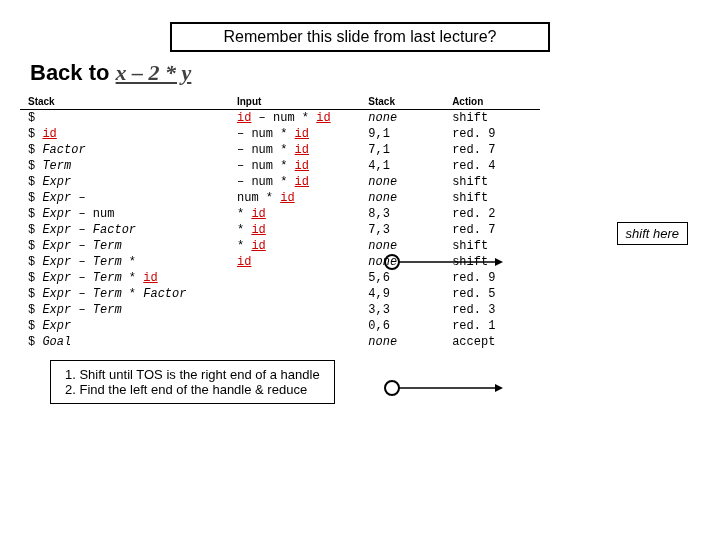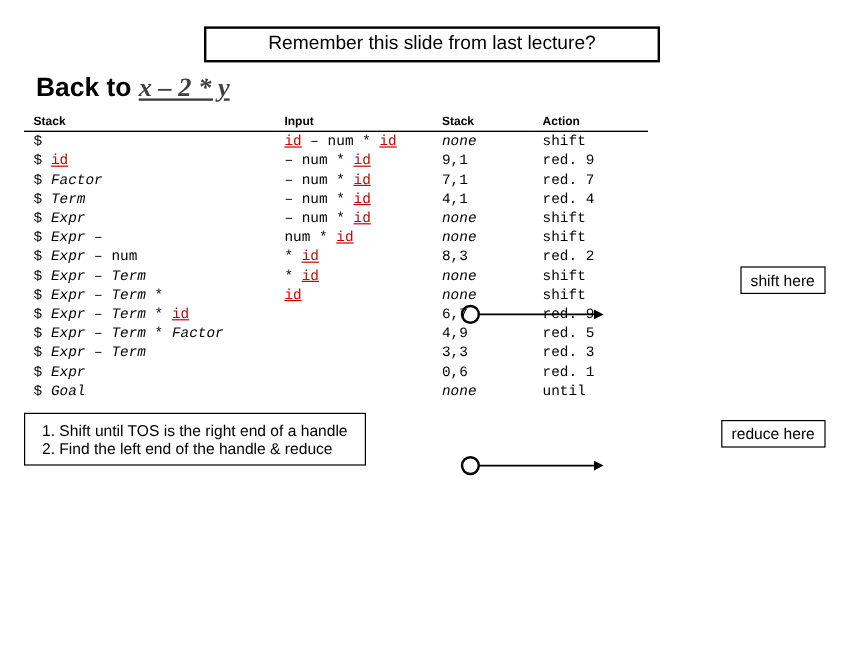--- a/index.html
+++ b/index.html
@@ -87,39 +87,41 @@
     .parse-table .col-handle { width: 70px; }
     .parse-table .col-action { width: 80px; }
 
     .arrow-label {
       position: absolute;
       border: 1px solid #000;
       background: #fff;
       padding: 3px 8px;
       font-size: 13px;
       white-space: nowrap;
+      font-style: italic;
     }
 
     .arrow-shift {
       right: 0px;
       top: 148px;
     }
 
     .arrow-reduce {
       right: 0px;
       top: 276px;
     }
 
     .bottom-box {
       border: 1px solid #000;
       padding: 6px 14px;
       margin-top: 10px;
       font-size: 13px;
       display: inline-block;
       background: #fff;
+      margin-left: 30px;
     }
 
     
     .arrows-svg {
       position: absolute;
       top: 0;
       left: 0;
       width: 720px;
       height: 420px;
       pointer-events: none;
@@ -193,35 +195,41 @@
               <td><i>none</i></td>
               <td>shift</td>
             </tr>
             <tr>
               <td>$ <i>Expr</i> – num</td>
               <td>* <u style="color:#cc0000">id</u></td>
               <td>8,3</td>
               <td>red. 2</td>
             </tr>
             <tr>
+              <td>$ <i>Expr</i> – <i>Factor</i></td>
+              <td>* <u style="color:#cc0000">id</u></td>
+              <td>7,3</td>
+              <td>red. 7</td>
+            </tr>
+            <tr>
               <td>$ <i>Expr</i> – <i>Term</i></td>
               <td>* <u style="color:#cc0000">id</u></td>
               <td><i>none</i></td>
               <td>shift</td>
             </tr>
             <tr>
               <td>$ <i>Expr</i> – <i>Term</i> *</td>
               <td><u style="color:#cc0000">id</u></td>
               <td><i>none</i></td>
               <td>shift</td>
             </tr>
             <tr>
               <td>$ <i>Expr</i> – <i>Term</i> * <u style="color:#cc0000">id</u></td>
               <td></td>
-              <td>6,7</td>
+              <td>5,6</td>
               <td>red. 9</td>
             </tr>
             <tr>
               <td>$ <i>Expr</i> – <i>Term</i> * <i>Factor</i></td>
               <td></td>
               <td>4,9</td>
               <td>red. 5</td>
             </tr>
             <tr>
               <td>$ <i>Expr</i> – <i>Term</i></td>
@@ -232,21 +240,21 @@
             <tr>
               <td>$ <i>Expr</i></td>
               <td></td>
               <td>0,6</td>
               <td>red. 1</td>
             </tr>
             <tr>
               <td>$ <i>Goal</i></td>
               <td></td>
               <td><i>none</i></td>
-              <td>until</td>
+              <td>accept</td>
             </tr>
           </tbody>
       </table>
 
       <svg class="arrows-svg" style="position:absolute;top:20px;left:0;width:540px;height:400px;pointer-events:none;">
 
         <circle cx="372" cy="148" r="7" fill="none" stroke="#000" stroke-width="2"></circle>
 
         <line x1="379" y1="148" x2="475" y2="148" stroke="#000" stroke-width="1.5"></line>
         <polygon points="475,144 483,148 475,152" fill="#000"></polygon>
@@ -254,23 +262,20 @@
         <circle cx="372" cy="274" r="7" fill="none" stroke="#000" stroke-width="2"></circle>
 
         <line x1="379" y1="274" x2="475" y2="274" stroke="#000" stroke-width="1.5"></line>
         <polygon points="475,270 483,274 475,278" fill="#000"></polygon>
       </svg>
 
       <div class="arrow-label arrow-shift" style="right:12px; top:128px;">
         <span>shift here</span>
       </div>
 
-      <div class="arrow-label arrow-reduce" style="right:12px; top:256px;">
-        <span>reduce here</span>
-      </div>
 
     </div>
 
   </div>
 
   
   <div class="bottom-box">
     <div>1. Shift until TOS is the right end of a handle</div>
     <div>2. Find the left end of the handle &amp; reduce</div>
   </div>

